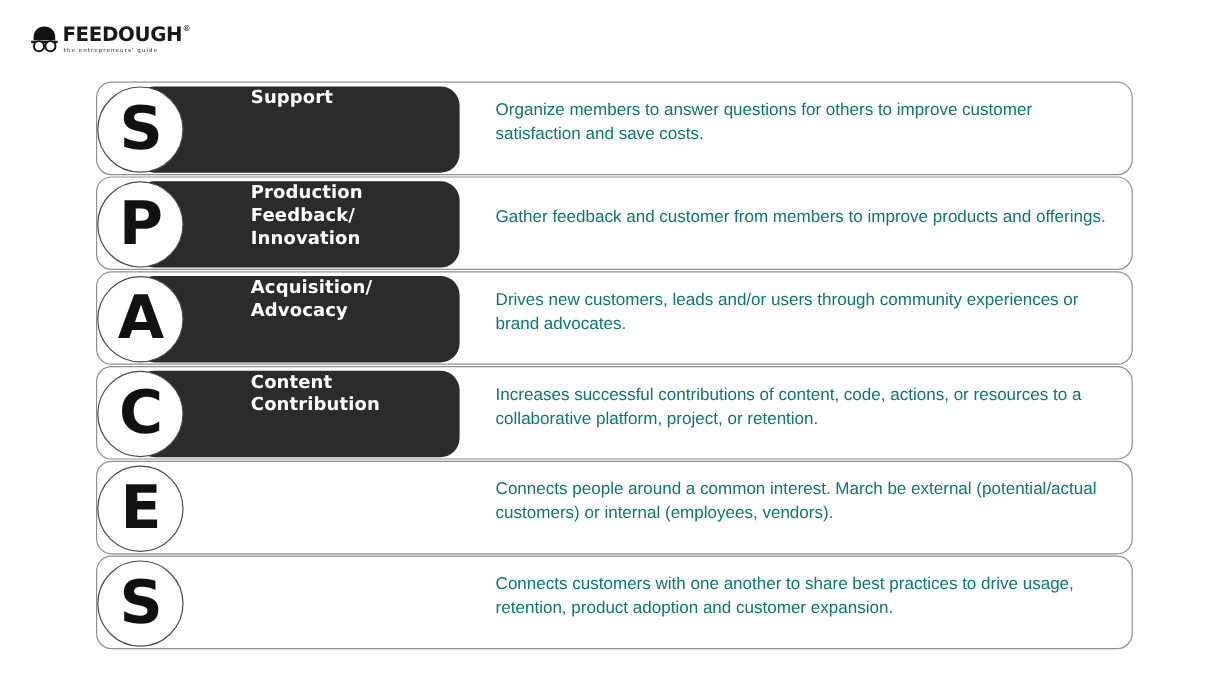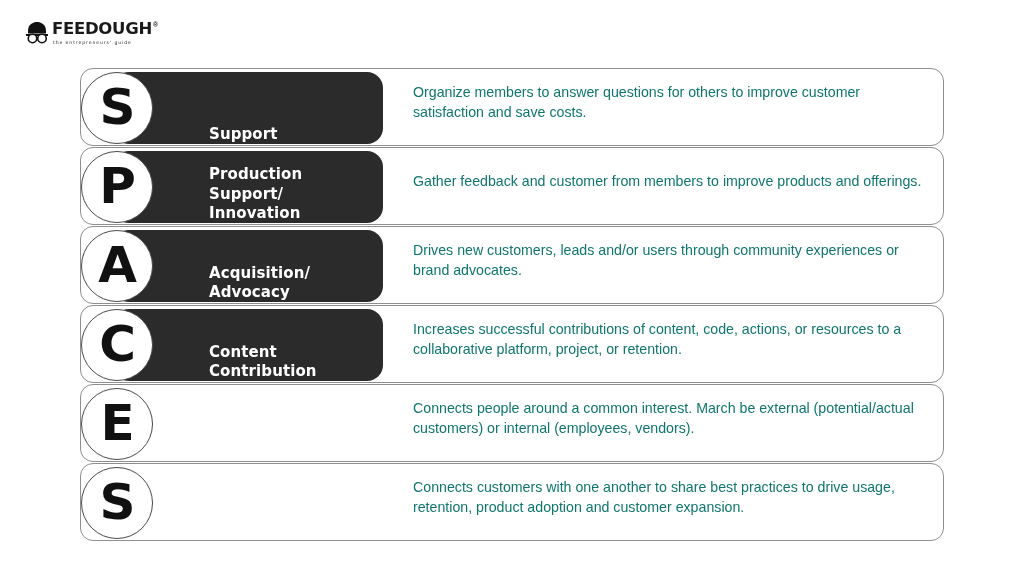--- a/index.html
+++ b/index.html
@@ -37,21 +37,21 @@
     background: #ffffff;
   }
   .row-inner { position: relative; height: 100%; display: flex; align-items: stretch; }
 
   .pill {
     position: absolute;
     left: 32px; top: 3px;
     width: 270px; height: 72px;
     background: #2b2b2b;
     border-radius: 16px;
-    display: flex; align-items: flex-end;
+    display: flex; align-items: flex-start;
   }
   .pill-label {
     color: #ffffff;
     font-family: "DejaVu Sans", sans-serif;
     font-weight: 700;
     font-size: 15px;
     line-height: 1.28;
     letter-spacing: 0.1px;
     margin-left: 96px;
     padding-right: 10px;
@@ -125,21 +125,21 @@
         </div>
         <div class="desc">
           <div class="desc-text">Organize members to answer questions for others to improve customer satisfaction and save costs.</div>
         </div>
       </div>
     </div>
 
     <div class="row">
       <div class="row-inner">
         <div class="pill">
-          <div class="pill-label">Production Support/
+          <div class="pill-label">Production Feedback/
 Innovation</div>
         </div>
         <div class="badge">
           <span class="badge-letter">P</span>
         </div>
         <div class="desc">
           <div class="desc-text">Gather feedback and customer from members to improve products and offerings.</div>
         </div>
       </div>
     </div>

